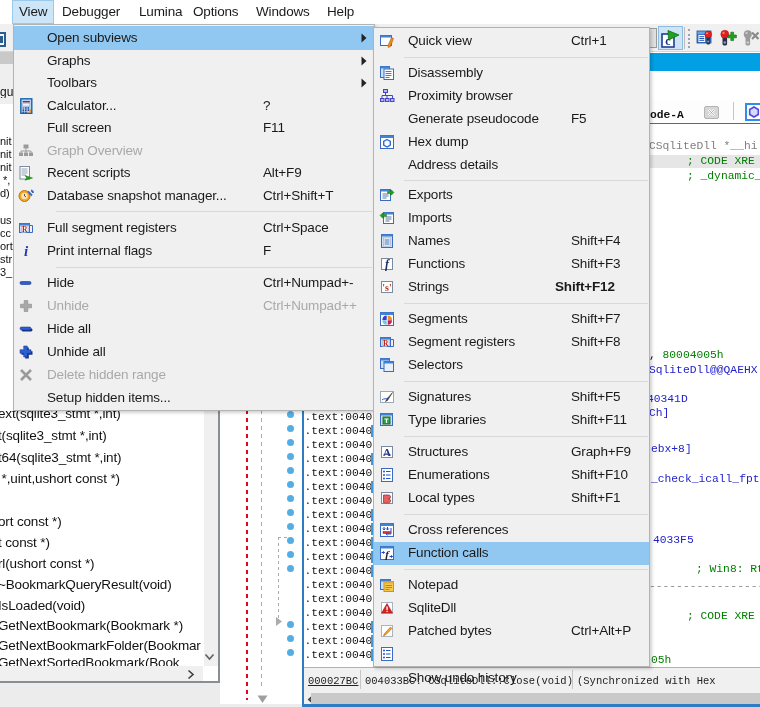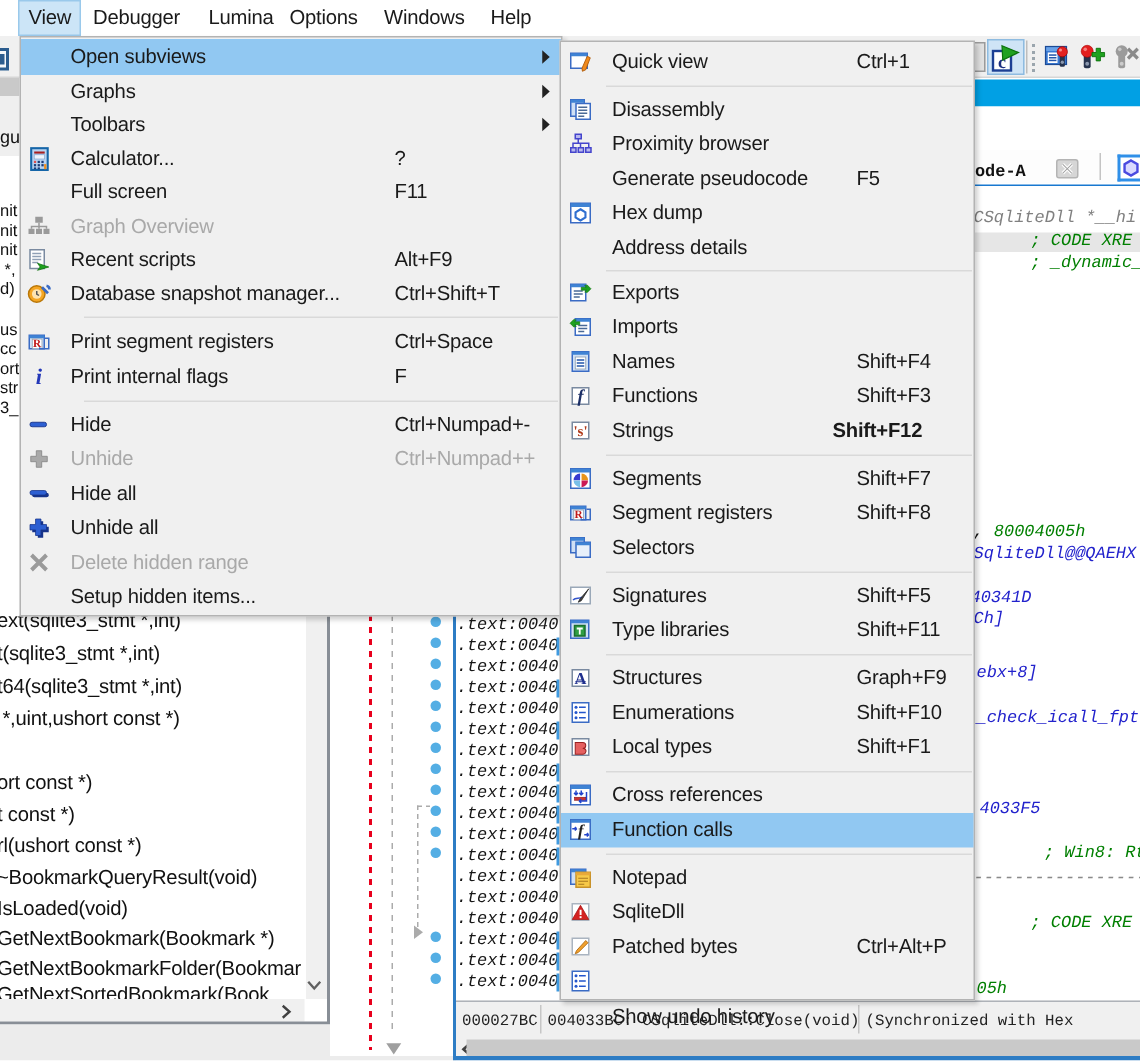--- a/index.html
+++ b/index.html
@@ -5,21 +5,21 @@
   html,body{margin:0;padding:0;}
   body{width:760px;height:707px;position:relative;overflow:hidden;background:#fff;
        font-family:"Liberation Sans",sans-serif;}
   .abs{position:absolute;}
   .mono{font-family:"Liberation Mono",monospace;white-space:pre;}
   .mi{position:absolute;font-size:13.5px;color:#1a1a1a;letter-spacing:-0.15px;white-space:nowrap;}
   .dis{color:#a9a9a9 !important;}
   .sep{position:absolute;height:1px;background:#d9d9d9;}
   .ico{position:absolute;width:16px;height:16px;}
   .dot{position:absolute;width:7px;height:7px;border-radius:50%;background:#54aee4;}
-  .txtrow{position:absolute;font-family:"Liberation Mono",monospace;font-size:11.3px;color:#161616;white-space:pre;font-style:italic;}
+  .txtrow{position:absolute;font-family:"Liberation Mono",monospace;font-size:11.3px;color:#161616;white-space:pre;}
 </style>
 </head>
 <body>
 
 <div class="abs" style="left:0;top:0;width:760px;height:24px;background:#ffffff;"></div>
 <div class="mi" style="left:-7px;top:4px;">h</div>
 <div class="abs" style="left:12px;top:0px;width:42px;height:24px;background:#cce5f7;border:1px solid #9ac9eb;box-sizing:border-box;"></div>
 <div class="mi" style="left:19px;top:4px;text-align:right;">View</div>
 <div class="mi" style="left:62px;top:4px;">Debugger</div>
 <div class="mi" style="left:139px;top:4px;">Lumina</div>
@@ -202,21 +202,21 @@
 <div class="abs" style="left:371px;top:537.0px;width:3px;height:12px;background:#3f9ae0;"></div>
 <div class="abs" style="left:371px;top:551.0px;width:3px;height:12px;background:#3f9ae0;"></div>
 <div class="abs" style="left:371px;top:565.0px;width:3px;height:12px;background:#3f9ae0;"></div>
 <div class="abs" style="left:371px;top:621.0px;width:3px;height:12px;background:#3f9ae0;"></div>
 <div class="abs" style="left:371px;top:635.0px;width:3px;height:12px;background:#3f9ae0;"></div>
 <div class="abs" style="left:371px;top:649.0px;width:3px;height:12px;background:#3f9ae0;"></div>
 
 <div class="abs" style="left:302px;top:410px;width:2px;height:296px;background:#2d7cc4;"></div>
 
 <div class="abs" style="left:304px;top:666.5px;width:456px;height:25px;background:#f0f0f0;border-top:1px solid #aeb2b8;box-sizing:border-box;"></div>
-<div class="abs mono" style="left:308px;top:675px;font-size:10.5px;color:#222;">000027BC</div>
+<div class="abs mono" style="left:308px;top:675px;font-size:10.5px;color:#222;text-decoration:underline;">000027BC</div>
 <div class="abs" style="left:360px;top:670px;width:1px;height:19px;background:#c6c6c6;"></div>
 <div class="abs mono" style="left:365px;top:675px;font-size:10.5px;color:#222;">004033BC: CSqliteDll::Close(void)</div>
 <div class="abs" style="left:572px;top:670px;width:1px;height:19px;background:#c6c6c6;"></div>
 <div class="abs mono" style="left:577px;top:675px;font-size:10.5px;color:#222;">(Synchronized with Hex</div>
 
 <div class="abs" style="left:304px;top:692px;width:456px;height:13px;background:#f0f0f0;"></div>
 <svg class="abs" style="left:306px;top:694px;" width="11" height="11" viewBox="0 0 11 11">
     <path d="M7.5 1.5 L3 5.5 L7.5 9.5" fill="none" stroke="#404040" stroke-width="1.8"></path>
   </svg>
 <div class="abs" style="left:311px;top:693px;width:449px;height:11px;background:#c9c9c9;"></div>
@@ -276,21 +276,21 @@
     <path d="M7 10.5 L14.5 13 L7 15.2 L8.8 13 Z" fill="#1fa11f" stroke="#0b700b" stroke-width="0.5"></path>
   </svg>
 <div class="mi" style="left:47px;top:187.8px;line-height:16px;">Database snapshot manager...</div>
 <div class="mi" style="left:263px;top:187.8px;line-height:16px;">Ctrl+Shift+T</div>
 <svg class="ico" style="left:18px;top:188px;" viewBox="0 0 16 16">
     <circle cx="6.5" cy="8" r="5.5" fill="#f5a623" stroke="#b97708"></circle>
     <circle cx="6.5" cy="8" r="3.2" fill="#fde3b0"></circle>
     <path d="M6.5 6 V8 L8 9" stroke="#555" fill="none"></path>
     <path d="M10 3.5 l4 4 M13 2.5 a2.5 2.5 0 0 1 2 2.5" stroke="#3a6bc4" stroke-width="1.8" fill="none"></path>
   </svg>
-<div class="mi" style="left:47px;top:219.7px;line-height:16px;">Print segment registers</div>
+<div class="mi" style="left:47px;top:219.7px;line-height:16px;">Full segment registers</div>
 <div class="mi" style="left:263px;top:219.7px;line-height:16px;">Ctrl+Space</div>
 <svg class="ico" style="left:18px;top:220px;" viewBox="0 0 16 16">
     <rect x="1.5" y="3.5" width="10" height="9" fill="#cfe0f5" stroke="#3a6bc4"></rect>
     <rect x="1.5" y="3.5" width="10" height="2" fill="#3f83d4"></rect>
     <rect x="3.5" y="6" width="6.5" height="6.5" fill="#fff" stroke="#8899aa" stroke-width="0.5"></rect>
     <text x="6.7" y="11.5" font-family="Liberation Serif" font-size="7.5" font-weight="bold" fill="#c01818" text-anchor="middle">R</text>
     <path d="M12 5.5 h2.5 v7 h-6 v-1" fill="none" stroke="#3a6bc4"></path>
   </svg>
 <div class="mi" style="left:47px;top:242.9px;line-height:16px;">Print internal flags</div>
 <div class="mi" style="left:263px;top:242.9px;line-height:16px;">F</div>

